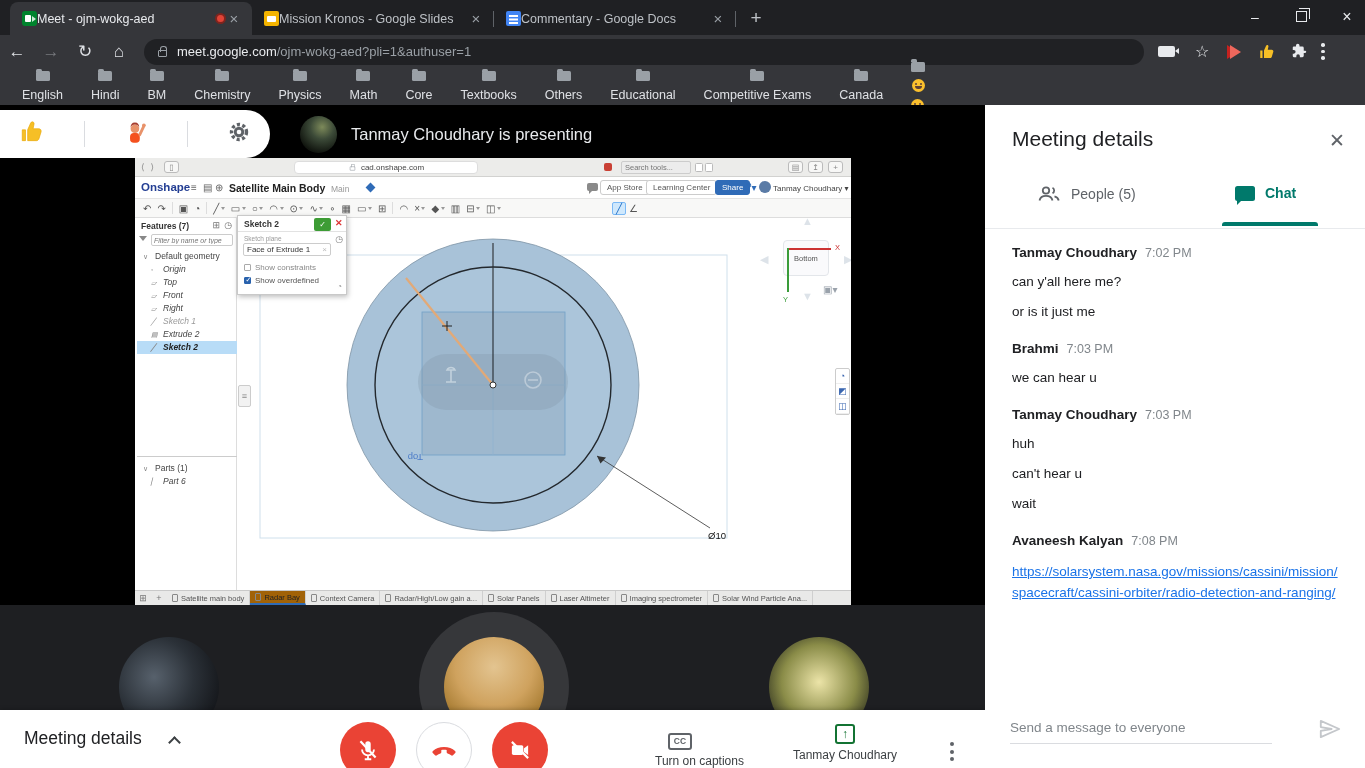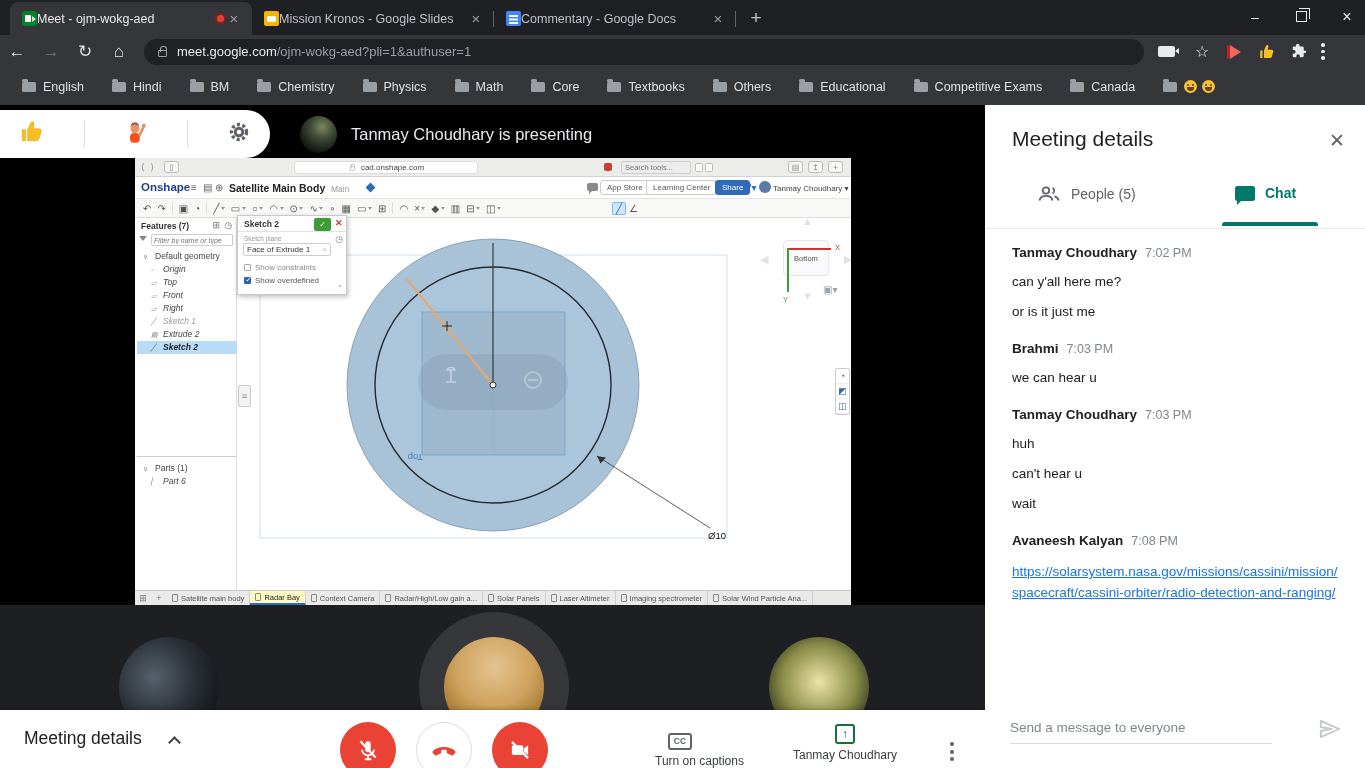--- a/index.html
+++ b/index.html
@@ -42,21 +42,21 @@
   .cam-ico { width:17px; height:11px; background:#e8eaed; border-radius:2px; position:relative; margin:0 10px 0 14px; }
   .cam-ico::after { content:""; position:absolute; right:-4px; top:2px; border-right:4px solid #e8eaed; border-top:3px solid transparent; border-bottom:3px solid transparent; }
   .star-ico { color:#e8eaed; font-size:16px; margin:0 10px; }
   .ext { width:32px; text-align:center; display:flex; justify-content:center; align-items:center; }
   .ext-arrow { width:0; height:0; border-left:11px solid #ee675c; border-top:7px solid transparent; border-bottom:7px solid transparent; filter:drop-shadow(-3px 0 0 #c5221f); }
   .menu-dots { display:flex; flex-direction:column; gap:3px; margin:0 14px 0 6px; }
   .menu-dots i { width:3.5px; height:3.5px; border-radius:50%; background:#e8eaed; }
 
   
   .bmbar { position:absolute; left:0; top:68px; width:1365px; height:37px; background:#35363a; display:flex; align-items:center; padding-left:12px; gap:8px; }
-  .bm { display:flex; align-items:center; gap:7px; padding:4px 10px; border-radius:5px; color:#dfe1e5; font-size:12.5px; }
+  .bm { display:flex; align-items:center; gap:7px; padding:4px 10px; border-radius:5px; color:#dfe1e5; font-size:12.5px;flex-direction:column; }
   .bm-folder { width:14px; height:10px; background:#9aa0a6; border-radius:1.5px; position:relative; flex:none; }
   .bm-folder::before { content:""; position:absolute; left:0; top:-2.5px; width:6px; height:3px; background:#9aa0a6; border-radius:1.5px 1.5px 0 0; }
   .smiley { width:13px; height:13px; border-radius:50%; background:#fbc02d; position:relative; }
   .smiley::before { content:""; position:absolute; left:3px; top:4px; width:2px; height:2px; border-radius:50%; background:#5d4037; box-shadow:5px 0 0 #5d4037; }
   .smiley::after { content:""; position:absolute; left:3px; top:7px; width:7px; height:3.5px; border-radius:0 0 7px 7px; background:#5d4037; }
   .smiley + .smiley { margin-left:-2px; }
 
   
   .stage { position:absolute; left:0; top:105px; width:985px; height:663px; background:#000; }
   .reaction-pill { position:absolute; left:0; top:5px; width:270px; height:48px; background:#fff; border-radius:0 26px 26px 0; display:flex; align-items:center; justify-content:space-around; z-index:5; }
@@ -133,21 +133,21 @@
   .vc-xl { position:absolute; left:75px; top:28px; color:#c33; font-size:7.5px; }
   .vc-yl { position:absolute; left:23px; top:80px; color:#3a9c3a; font-size:7.5px; }
   .vc-cube { position:absolute; left:63px; top:69px; color:#9aa2ab; font-size:10px; }
 
   .mini-bar { position:absolute; left:700px; top:210px; width:15px; background:#fff; border:1px solid #ccc; border-radius:2px; }
   .mini-bar div { height:15px; font-size:9px; color:#3a66b0; text-align:center; line-height:15px; border-bottom:1px solid #eee; }
 
   .doc-tabs { position:absolute; left:0; top:432px; width:716px; height:15px; background:#e9e9e8; border-top:1px solid #c9c9c9; display:flex; align-items:stretch; font-size:7.5px; color:#555; }
   .dt-btn { width:16px; text-align:center; line-height:14px; color:#777; font-size:9px; }
   .dtab { display:flex; align-items:center; gap:3px; padding:0 5px; border-right:1px solid #cfcfcf; white-space:nowrap; }
-  .dtab.active { background:#fef9c3; border-bottom:2px solid #2f6bb7; color:#222; }
+  .dtab.active { background:#a16207; border-bottom:2px solid #2f6bb7; color:#222; }
   .mini-doc { width:6px; height:8px; border:1px solid #888; border-radius:1px; flex:none; }
 
   
   .vstrip { position:absolute; left:0; top:500px; width:985px; height:105px; background:#1e1f22; }
   .ring { position:absolute; left:-75px; top:0; width:150px; height:150px; border-radius:50%; background:#36373a; }
   .vav { position:absolute; width:100px; height:100px; border-radius:50%; }
   .vav1 { background:radial-gradient(circle at 35% 40%, #57616c 0%, #2b3138 45%, #14161a 80%); }
   .vav2 { background:radial-gradient(circle at 50% 30%, #e3c490 0%, #cfa25e 45%, #9d7227 80%); }
   .vav3 { background:radial-gradient(circle at 50% 45%, #ece4a8 0%, #8a8c48 50%, #23251a 85%); }
 

